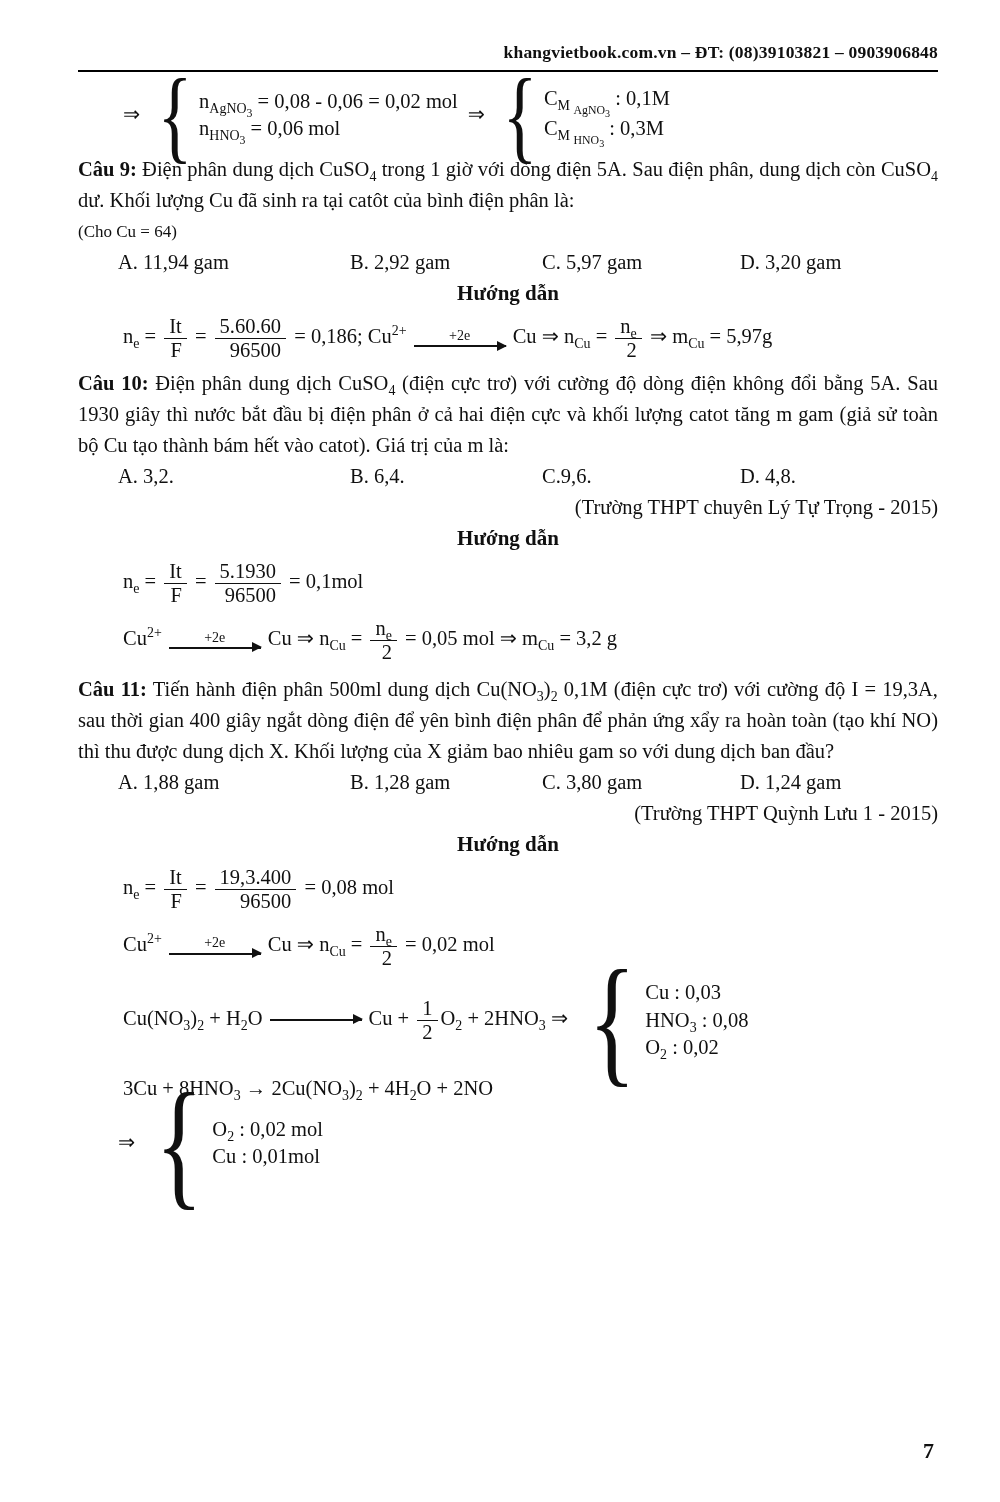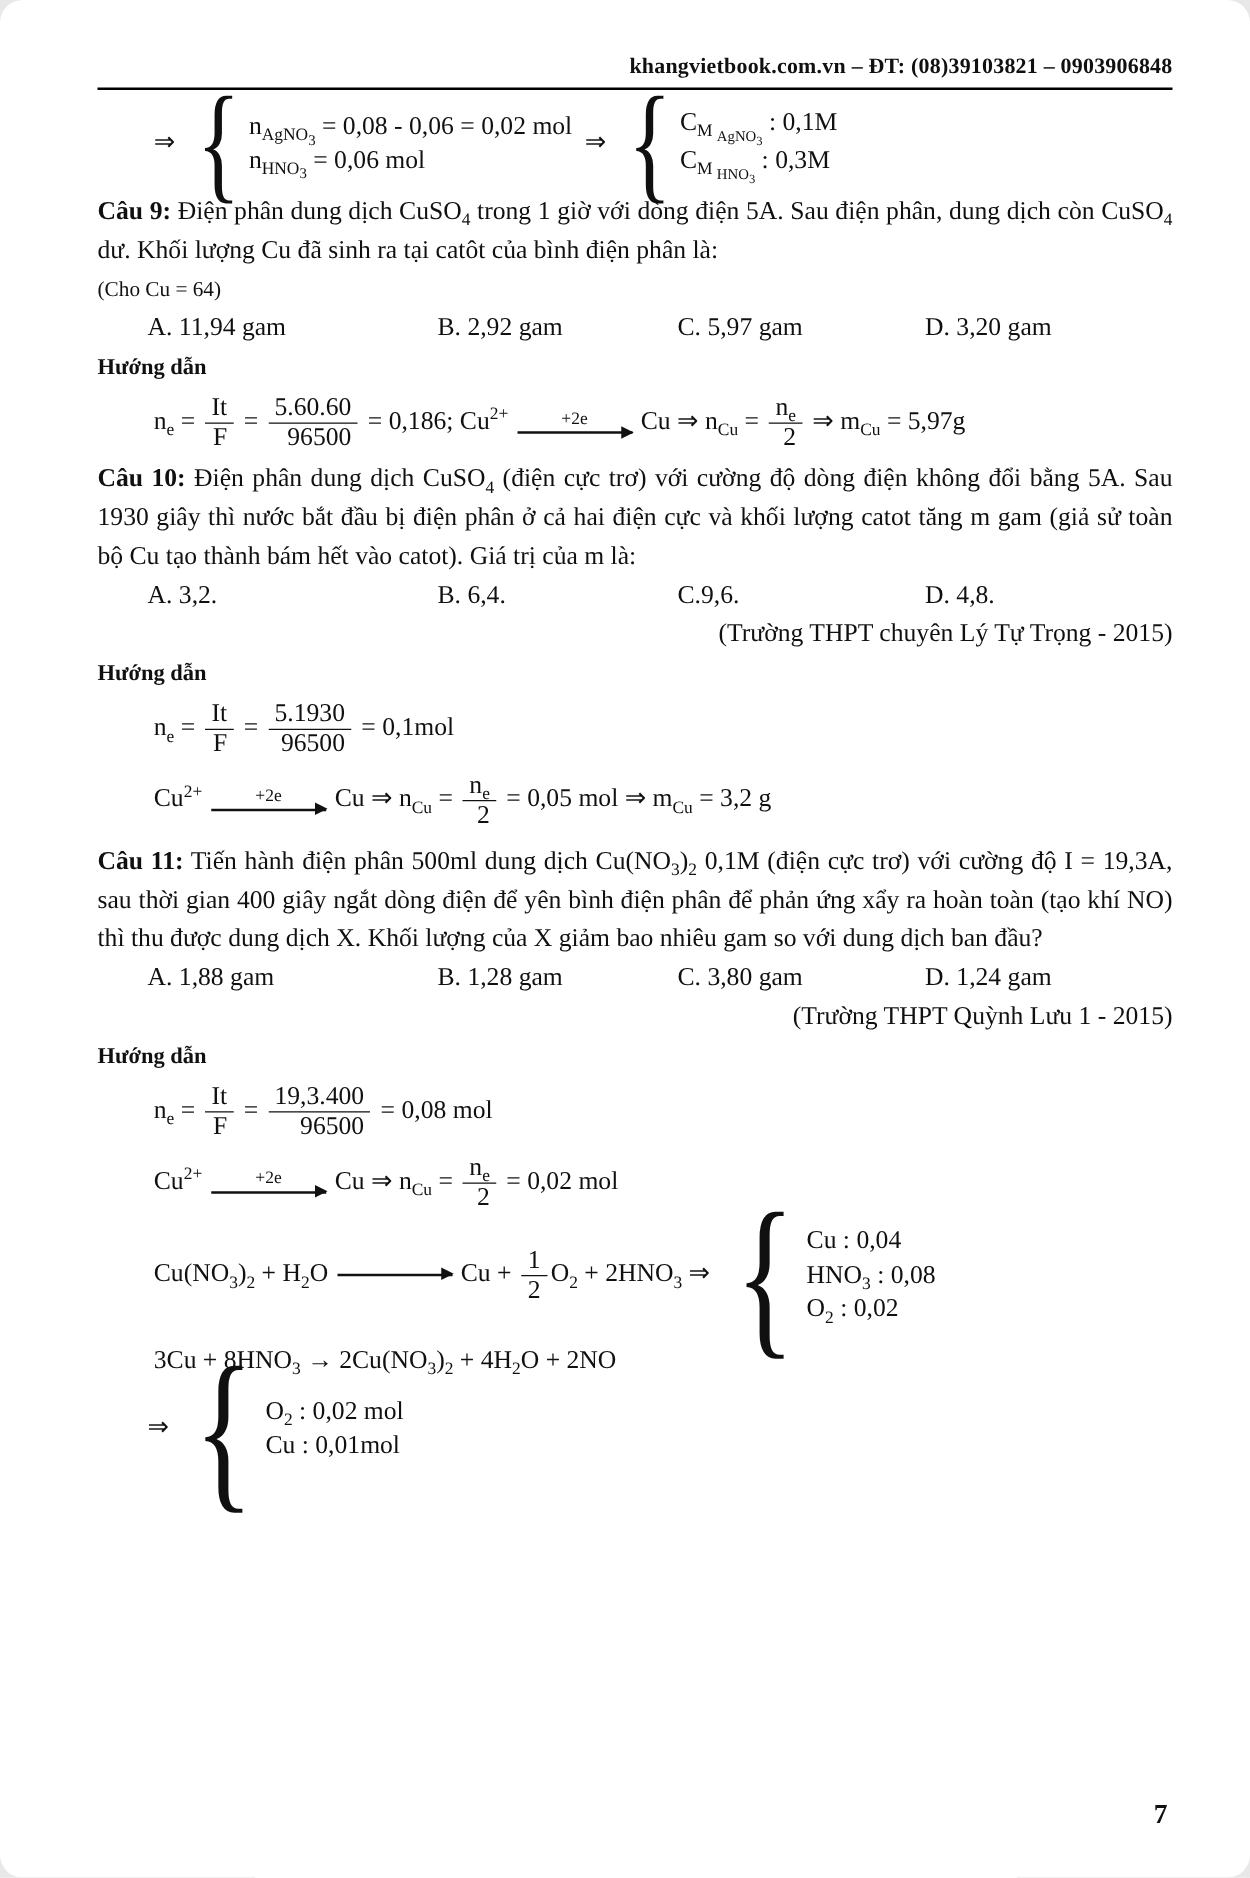--- a/index.html
+++ b/index.html
@@ -1,30 +1,30 @@
 <!DOCTYPE html>
 <html><head>
 <meta charset="utf-8">
 <style>
   html,body{margin:0;padding:0;background:#e8e8e8;}
   .page{
     width:1000px;height:1502px;margin:0 auto;background:#fff;position:relative;
     box-sizing:border-box;padding:42px 62px 0 78px;
-    font-family:"Liberation Serif", serif;color:#101010;border-radius:18px;
+    font-family:"Liberation Serif", serif;color:#101010;
   }
   .header{ text-align:right; font-weight:700; font-size:17.5px; line-height:1.2; letter-spacing:.2px;}
   .rule{ border-top:2.3px solid #000; margin-top:7px; }
 
   .para{ font-size:20.5px; line-height:31px; text-align:justify; margin:0; }
   .qlabel{ font-weight:700; }
   .note-line{ font-size:17px; line-height:31px; }
   .opts{ display:grid; grid-template-columns:232px 192px 198px 1fr; padding-left:40px;
          font-size:20.5px; line-height:31px; }
   .attn{ text-align:right; font-size:20.5px; line-height:31px; }
-  .hd{ font-weight:700; font-size:18px; line-height:31px; }
+  .hd{ text-align:center; font-weight:700; font-size:21px; line-height:31px; }
 
   .math-row{ display:flex; align-items:center; font-size:20.5px; gap:10px; }
   .math{ display:inline-block; line-height:1.35; white-space:nowrap; }
 
   .frac{ display:inline-block; vertical-align:middle; text-align:right; margin:0 3px; line-height:1.12; }
   .frac .num{ display:block; border-bottom:1.6px solid #111; padding:0 5px; }
   .frac .den{ display:block; padding:0 5px; }
 
   sub.m-sub{ font-size:68%; line-height:0; }
   sub.m-sub sub.m-sub{ font-size:85%; }
@@ -127,21 +127,21 @@
           <span class="shaft"></span>
         </span>Cu ⇒ n<sub class="m-sub">Cu</sub> = <span class="frac"><span class="num">n<sub class="m-sub">e</sub></span><span class="den">2</span></span> = 0,02 mol</span>
   </div>
   <div class="math-row mt10 ind">
     <span class="math">Cu(NO<sub class="m-sub">3</sub>)<sub class="m-sub">2</sub> + H<sub class="m-sub">2</sub>O<span class="rarrow">
           <span class="shaft"></span>
         </span>Cu + <span class="frac"><span class="num">1</span><span class="den">2</span></span>O<sub class="m-sub">2</sub> + 2HNO<sub class="m-sub">3</sub> ⇒</span>
     <div class="sys b3">
       <span class="brace">{</span>
       <div class="sys-lines">
-        <div class="math">Cu : 0,04</div>
+        <div class="math">Cu : 0,03</div>
         <div class="math">HNO<sub class="m-sub">3</sub> : 0,08</div>
         <div class="math">O<sub class="m-sub">2</sub> : 0,02</div>
       </div>
     </div>
   </div>
   <div class="math-row mt14 ind">
     <span class="math">3Cu + 8HNO<sub class="m-sub">3</sub> → 2Cu(NO<sub class="m-sub">3</sub>)<sub class="m-sub">2</sub> + 4H<sub class="m-sub">2</sub>O + 2NO</span>
   </div>
   <div class="math-row mt14 ind2">
     <span class="math">⇒</span>

